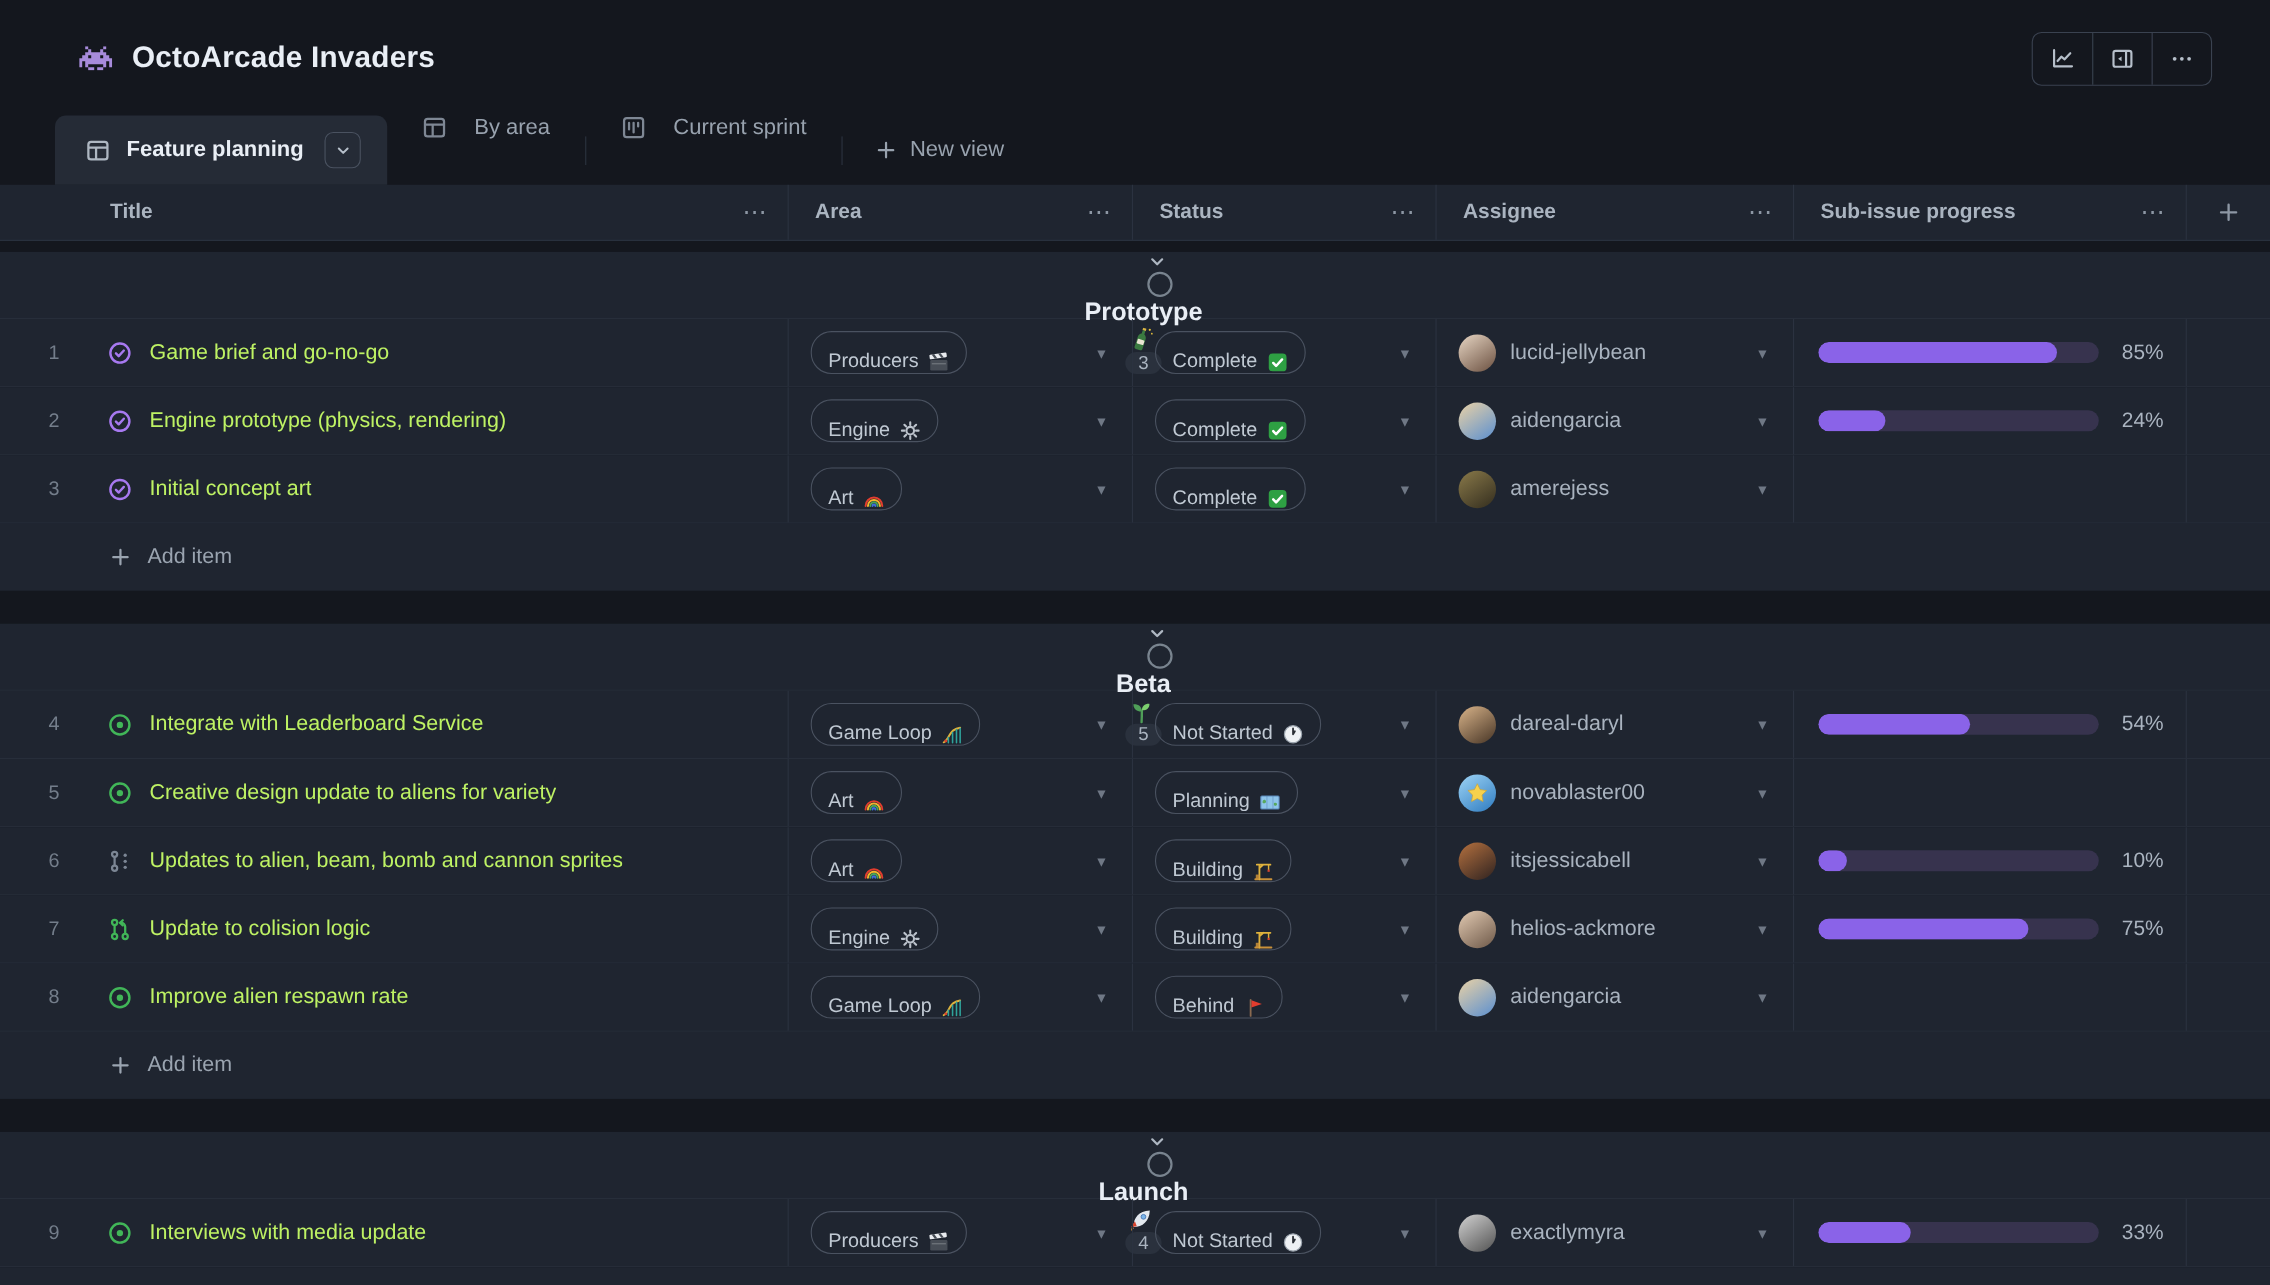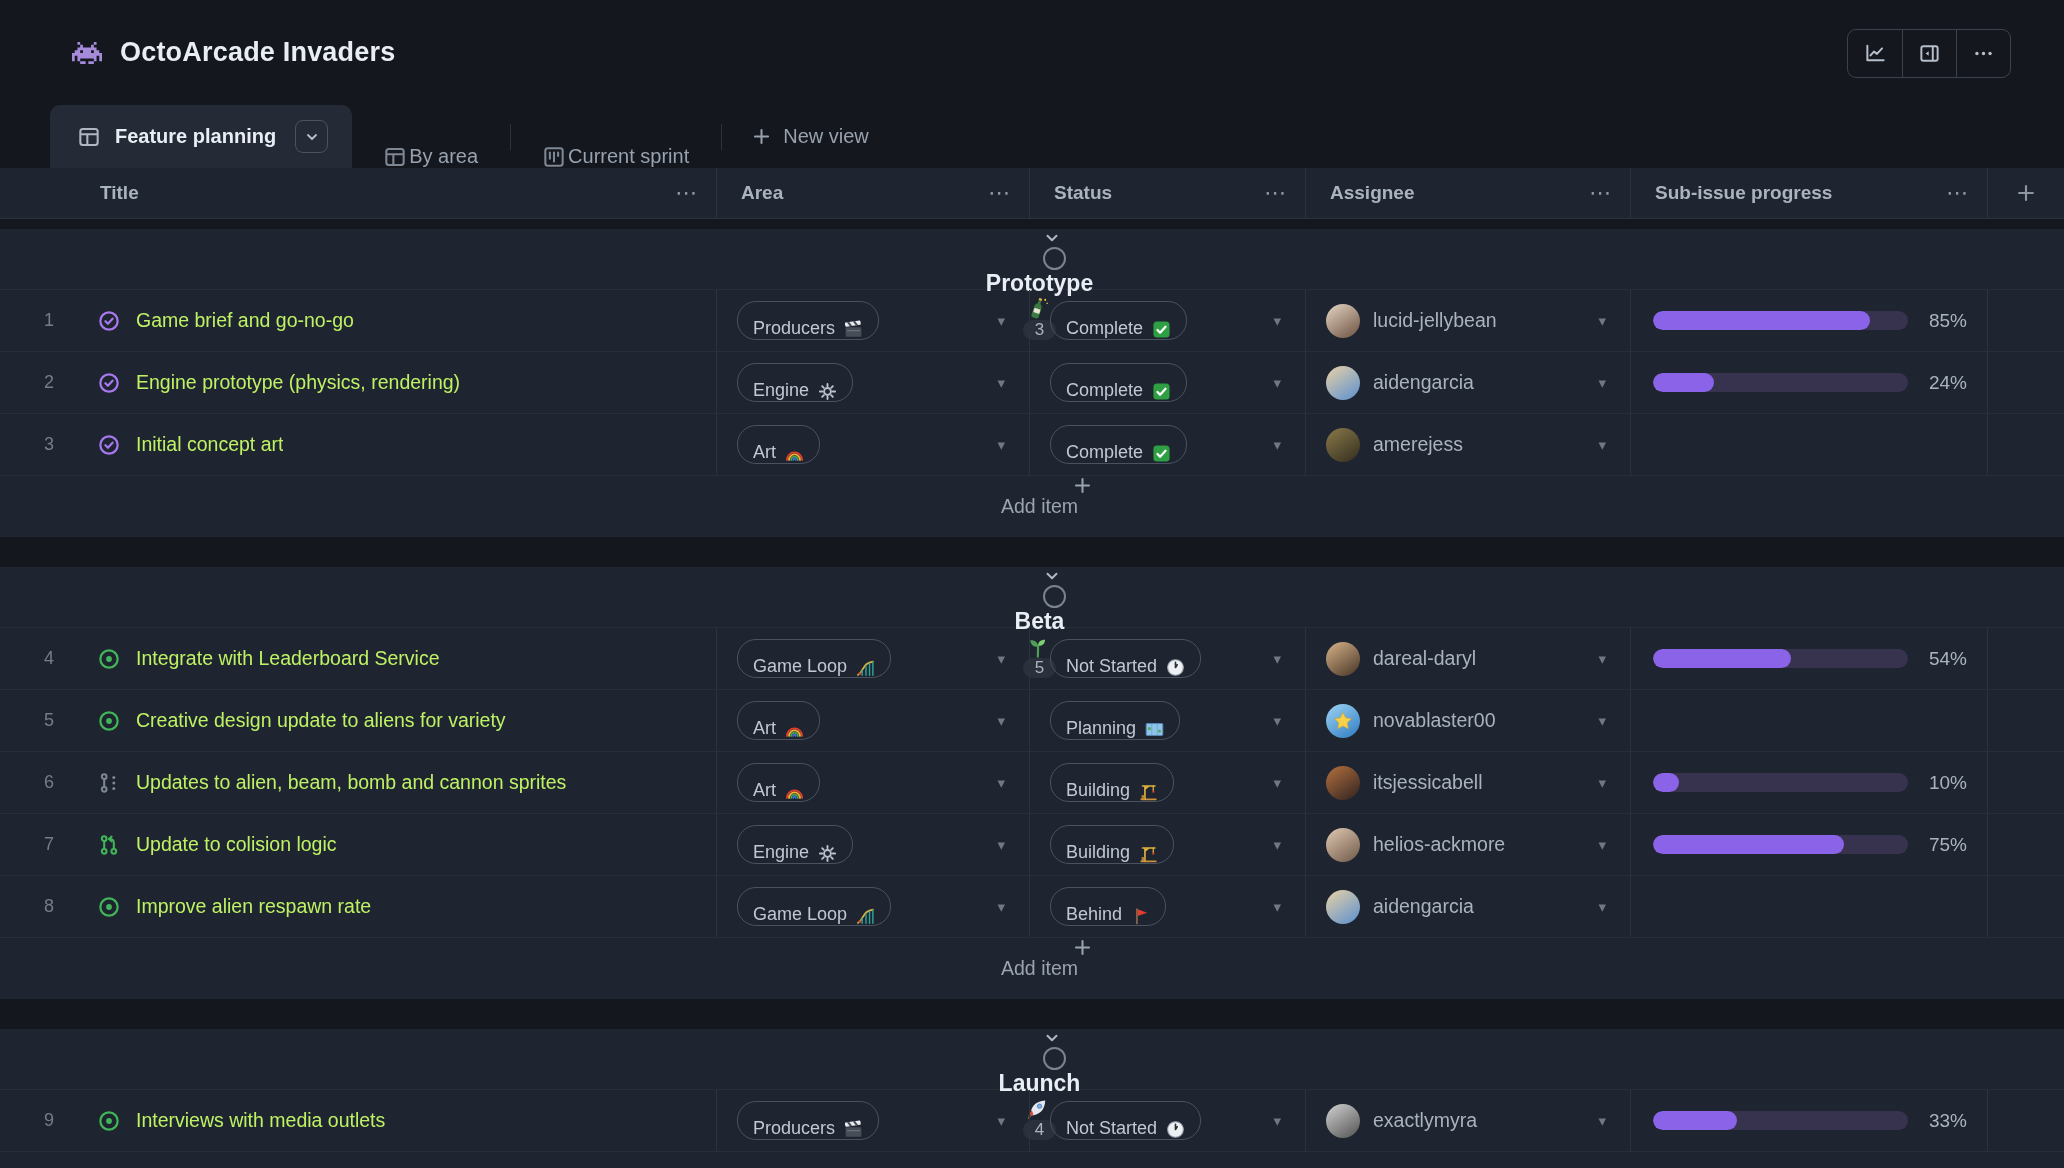--- a/index.html
+++ b/index.html
@@ -23,21 +23,21 @@
 
   
   .tabbar { height:63px; display:flex; align-items:stretch; padding-left:50px; }
   .tab-active { background:#252b36; border-radius:10px 10px 0 0; display:flex; align-items:center;
     padding:0 24px 0 28px; gap:15px; cursor:pointer; }
   .tab-active .tab-label { font-size:20px; font-weight:600; color:#e9eef5;text-align:center; }
   .tab-active .icon-wrap.tab-ic { width:22px; height:22px; color:#aeb7c2; }
   .chev-box { width:31px; height:31px; border:1.5px solid #4a5260; border-radius:8px;
     display:flex; align-items:center; justify-content:center; color:#b6bfca; margin-left:4px; cursor:pointer; }
   .chev-box .icon-wrap { width:16px; height:16px; }
-  .tab { display:flex; align-items:flex-end; gap:3px; color:#98a2ae; font-size:20px; padding:0 32px; cursor:pointer; }
+  .tab { display:flex; align-items:flex-start; gap:25px; color:#98a2ae; font-size:20px; padding:0 32px; cursor:pointer; }
   .tab .icon-wrap.tab-ic { width:22px; height:22px; color:#7e8794; }
   .tab-sep { width:1px; height:26px; background:#2c3340; align-self:center; }
   .newview { display:flex; align-items:center; gap:12px; color:#98a2ae; font-size:20px; padding:0 30px; cursor:pointer; }
   .newview .icon-wrap { width:19px; height:19px; }
 
   
   .grid-cols { display:grid; grid-template-columns:717px 313px 276px 325px 357px 76px; }
   .colheader { height:50px; background:#1f2530; border-bottom:1px solid #2b3240; }
   .colheader .hcell { display:flex; align-items:center; justify-content:space-between;
     padding:0 18px 0 24px; border-right:1px solid #2b3240; color:#aab4c0; font-size:19px; font-weight:600; }
@@ -68,21 +68,21 @@
   .cell-chev { position:absolute; right:24px; color:#6f7885; font-size:15px; cursor:pointer; }
   .avatar { width:34px; height:34px; border-radius:50%; margin-left:20px; flex:none;
     display:flex; align-items:center; justify-content:center; overflow:hidden; }
   .avatar .icon-wrap { width:22px; height:22px; }
   .a-name { margin-left:13px; color:#a9b3bf; font-size:19.5px; cursor:pointer; }
   .p-wrap { display:flex; align-items:center; width:100%; padding:0 20px 0 22px; box-sizing:border-box; }
   .p-track { width:255px; height:19px; border-radius:10px; background:#37334e; overflow:hidden; flex:none; }
   .p-fill { height:100%; border-radius:10px; background:#8a63e8; }
   .p-label { margin-left:auto; color:#aab4c0; font-size:19px; }
 
-  .add-row { height:61px; background:#1f2530; display:flex; align-items:center; cursor:pointer;flex-direction:column; }
+  .add-row { height:61px; background:#1f2530; display:flex; align-items:center; cursor:pointer; }
   .add-plus { width:19px; height:19px; margin-left:100px; color:#9aa4b0; }
   .add-label { margin-left:15px; font-size:19.5px; color:#9aa4b0; }
 </style>
 </head>
 <body>
 
 <div class="canvas">
 
   <div class="app-header">
     <span class="icon-wrap logo" id="logo-icon">
@@ -690,21 +690,21 @@
       </div>
       <div class="row grid-cols">
         <div class="cell">
           <span class="num">9</span>
           <span class="icon-wrap t-icon">
             <svg viewBox="0 0 16 16" fill="none">
               <circle cx="8" cy="8" r="6.3" stroke="#41b658" stroke-width="1.6"></circle>
               <circle cx="8" cy="8" r="2.1" fill="#41b658"></circle>
             </svg>
           </span>
-          <span class="t-text">Interviews with media outlets</span>
+          <span class="t-text">Interviews with media update</span>
         </div>
         <div class="cell">
           <span class="pill">
             <span>Producers</span>
             <span class="icon-wrap ">
               <svg viewBox="0 0 16 16">
                 <rect x="1.4" y="6.2" width="13.2" height="8" rx="1" fill="#474d56"></rect>
                 <g transform="rotate(-8 2 6)">
                   <rect x="1.2" y="2" width="13.2" height="3.6" rx="0.8" fill="#e8ebef"></rect>
                   <path d="M3 2l2 3.6h2L5 2zM8 2l2 3.6h2L10 2z" fill="#474d56"></path>

